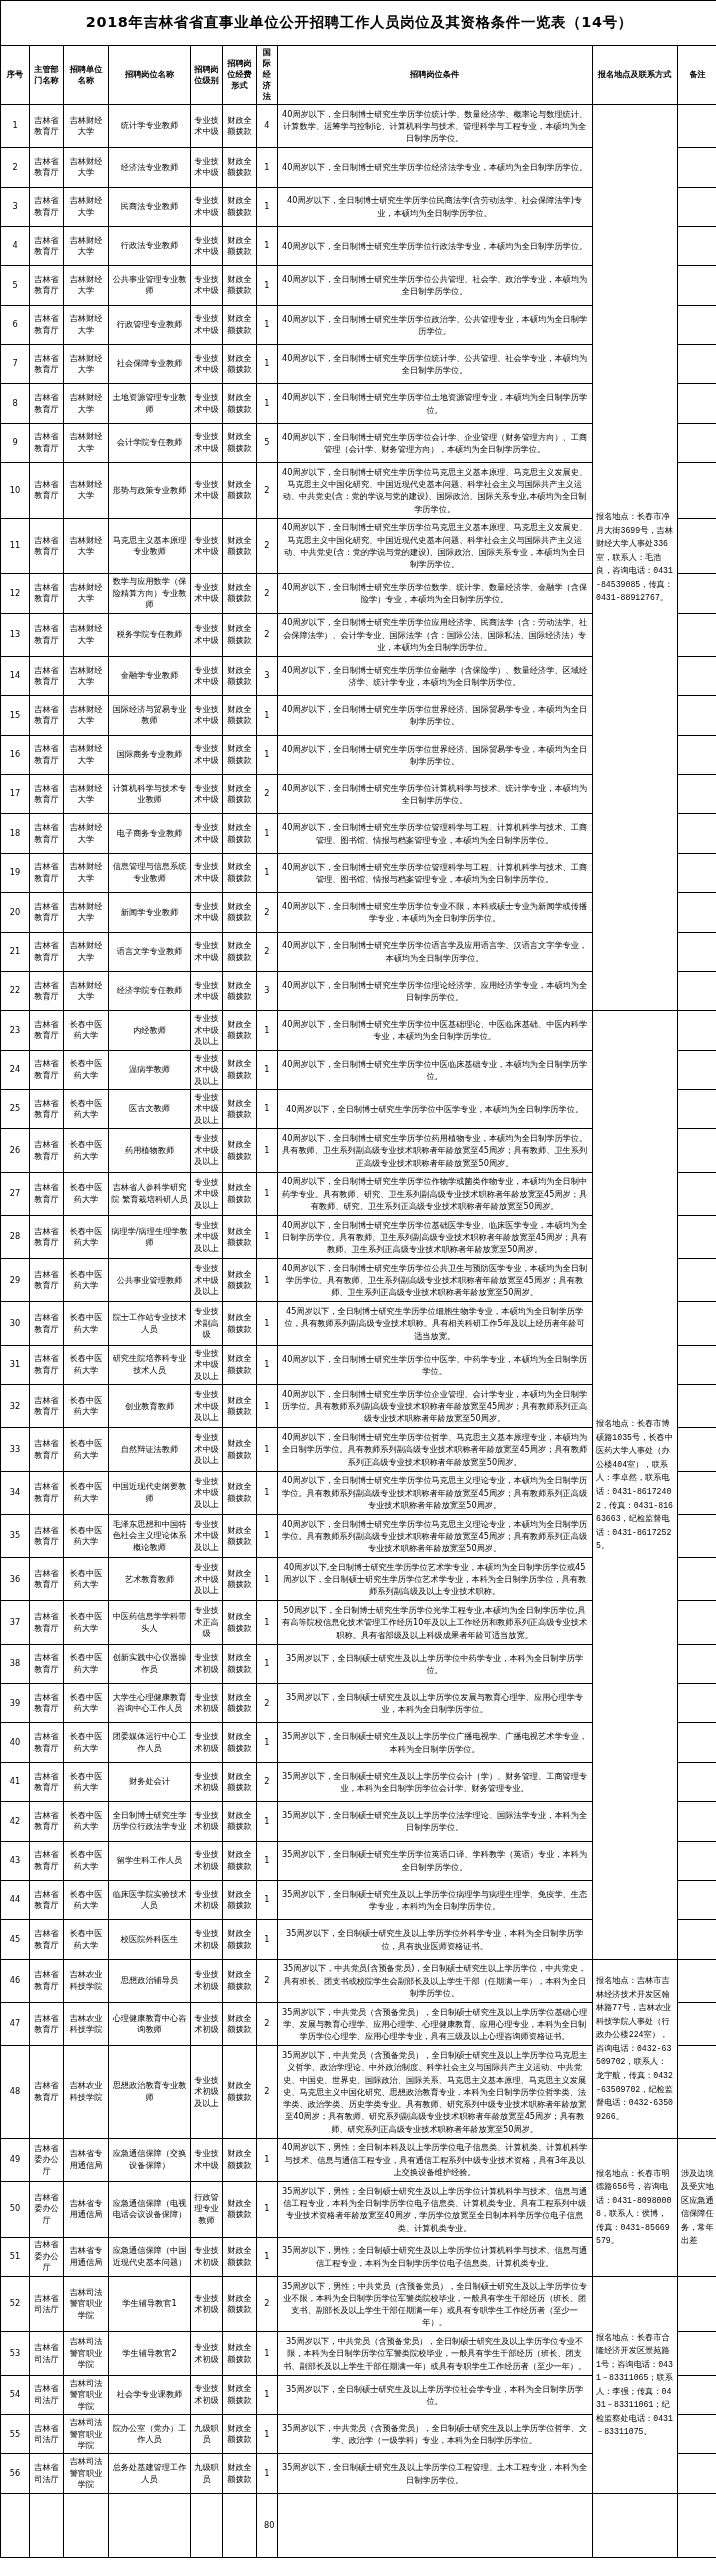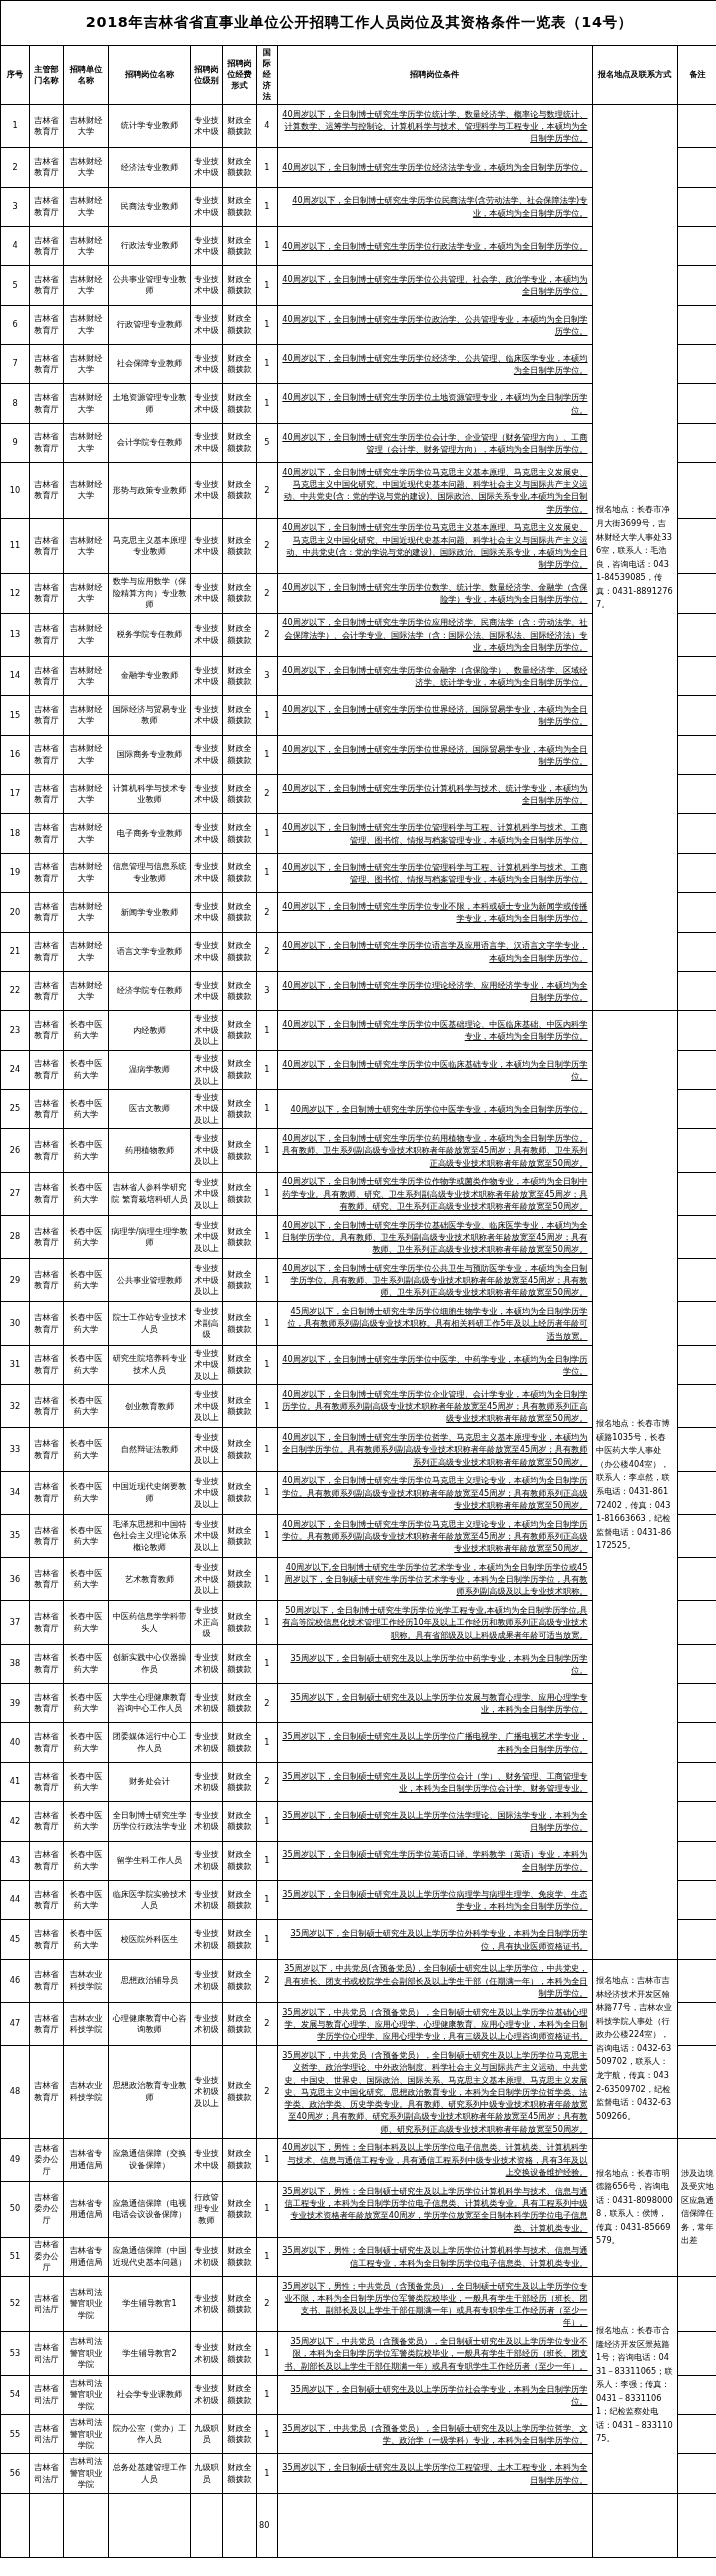--- a/index.html
+++ b/index.html
@@ -3,24 +3,24 @@
 <meta charset="utf-8">
 <style>
   html,body { margin:0; padding:0; background:#fff; }
   body { width:717px; font-family:"DejaVu Sans","Liberation Sans",sans-serif; color:#000; }
   table.sheet { border-collapse:collapse; width:717px; table-layout:fixed; }
   .sheet th, .sheet td { border:0.7px solid #000; padding:1.4px 2.1px; font-size:8.2px; vertical-align:middle; word-break:break-all; }
   .sheet th.title-cell { height:41px; font-size:14.4px; font-weight:bold; text-align:center; letter-spacing:0.7px; }
   .sheet th.col-h { height:44px; font-size:8.2px; font-weight:bold; text-align:center; line-height:1.35; }
   .sheet td { height:33px; }
   .sheet td.c { text-align:center; line-height:1.4; }
-  .sheet td.cond { text-align:right; line-height:1.5; padding:2.7px 4.1px;text-decoration:underline; }
-  .sheet td.contact-cell { text-align:left; line-height:1.65; padding:2.7px 3.4px; vertical-align:middle; }
+  .sheet td.cond { text-align:center; line-height:1.5; padding:2.7px 4.1px; }
+  .sheet td.contact-cell { text-align:left; line-height:1.65; padding:2.7px 3.4px; vertical-align:middle;font-family:Liberation Mono, monospace; }
   .sheet td.remark-cell { text-align:left; line-height:1.65; padding:2.7px 3.4px; }
-  .sheet td.total-cell { height:60px; text-align:left; }
+  .sheet td.total-cell { height:60px; text-align:right; }
 </style>
 </head>
 <body>
 
 <table class="sheet">
   <colgroup>
     <col style="width:29px">
       <col style="width:34px">
       <col style="width:45px">
       <col style="width:82px">
@@ -117,21 +117,21 @@
         <td class="c"></td>
       </tr>
       <tr>
         <td class="c">7</td>
         <td class="c">吉林省教育厅</td>
         <td class="c">吉林财经大学</td>
         <td class="c">社会保障专业教师</td>
         <td class="c">专业技术中级</td>
         <td class="c">财政全额拨款</td>
         <td class="c">1</td>
-        <td class="cond">40周岁以下，全日制博士研究生学历学位经济学、公共管理、临床医学专业，本硕均为全日制学历学位。</td>
+        <td class="cond">40周岁以下，全日制博士研究生学历学位统计学、公共管理、社会学专业，本硕均为全日制学历学位。</td>
         <td class="c"></td>
       </tr>
       <tr>
         <td class="c">8</td>
         <td class="c">吉林省教育厅</td>
         <td class="c">吉林财经大学</td>
         <td class="c">土地资源管理专业教师</td>
         <td class="c">专业技术中级</td>
         <td class="c">财政全额拨款</td>
         <td class="c">1</td>

